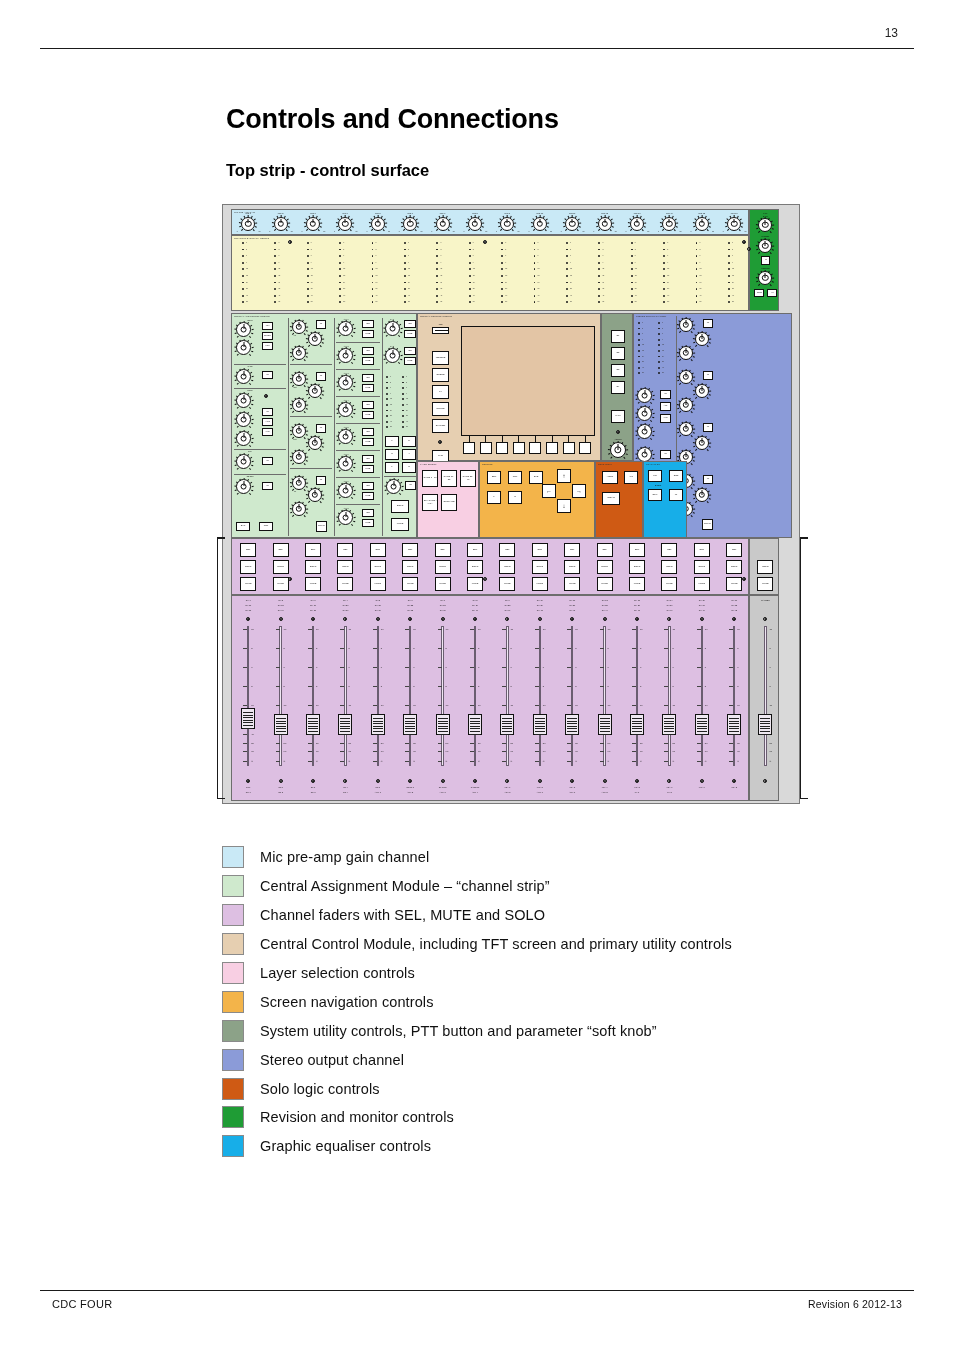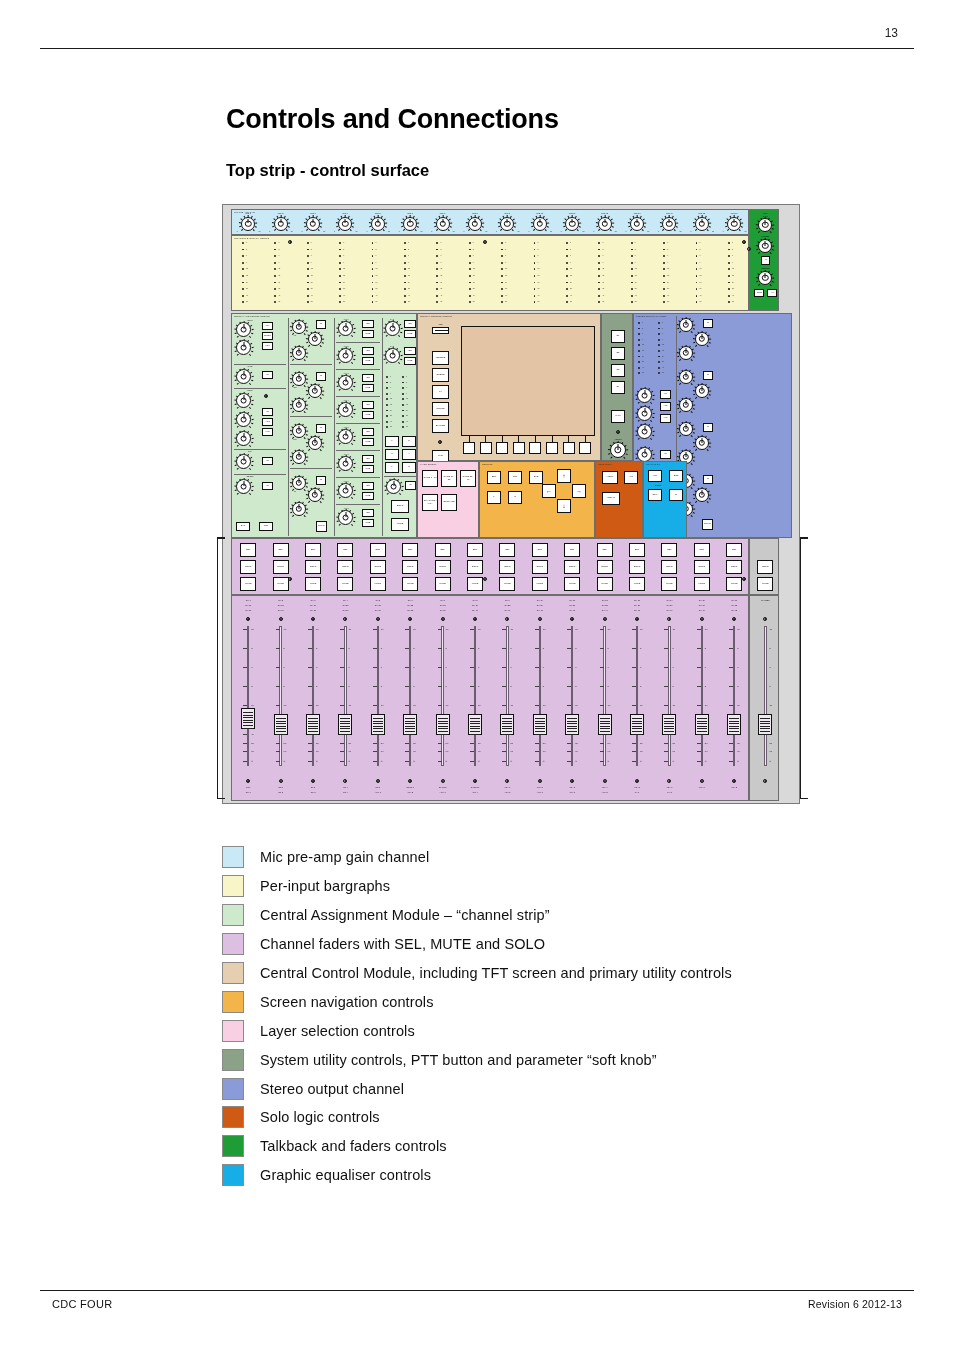--- a/index.html
+++ b/index.html
@@ -2621,58 +2621,54 @@
       <div class="bkt-tick" style="left: 0px; bottom: 0px;"></div>
     </div>
   </div>
 
 <div id="legend">
     <div class="legend-row">
       <div class="legend-swatch" style="background: rgb(201, 233, 246);"></div>
       <div class="legend-text">Mic pre-amp gain channel</div>
     </div>
     <div class="legend-row">
-      <div class="legend-swatch" style="background: rgb(248, 245, 200);"></div>
-      <div class="legend-text">Per-input bargraphs</div>
-    </div>
-    <div class="legend-row">
       <div class="legend-swatch" style="background: rgb(207, 233, 205);"></div>
       <div class="legend-text">Central Assignment Module – “channel strip”</div>
     </div>
     <div class="legend-row">
       <div class="legend-swatch" style="background: rgb(221, 191, 226);"></div>
       <div class="legend-text">Channel faders with SEL, MUTE and SOLO</div>
     </div>
     <div class="legend-row">
       <div class="legend-swatch" style="background: rgb(230, 207, 177);"></div>
       <div class="legend-text">Central Control Module, including TFT screen and primary utility controls</div>
     </div>
     <div class="legend-row">
+      <div class="legend-swatch" style="background: rgb(248, 207, 227);"></div>
+      <div class="legend-text">Layer selection controls</div>
+    </div>
+    <div class="legend-row">
       <div class="legend-swatch" style="background: rgb(243, 180, 74);"></div>
       <div class="legend-text">Screen navigation controls</div>
-    </div>
-    <div class="legend-row">
-      <div class="legend-swatch" style="background: rgb(248, 207, 227);"></div>
-      <div class="legend-text">Layer selection controls</div>
     </div>
     <div class="legend-row">
       <div class="legend-swatch" style="background: rgb(140, 162, 136);"></div>
       <div class="legend-text">System utility controls, PTT button and parameter “soft knob”</div>
     </div>
     <div class="legend-row">
       <div class="legend-swatch" style="background: rgb(139, 155, 216);"></div>
       <div class="legend-text">Stereo output channel</div>
     </div>
     <div class="legend-row">
       <div class="legend-swatch" style="background: rgb(207, 90, 20);"></div>
       <div class="legend-text">Solo logic controls</div>
     </div>
     <div class="legend-row">
       <div class="legend-swatch" style="background: rgb(31, 156, 53);"></div>
-      <div class="legend-text">Talkback and faders controls</div>
+      <div class="legend-text">Revision and monitor controls</div>
     </div>
     <div class="legend-row">
       <div class="legend-swatch" style="background: rgb(23, 174, 232);"></div>
       <div class="legend-text">Graphic equaliser controls</div>
     </div>
   </div>
 
 <div class="footer-rule"></div>
 <div class="footer-left">CDC FOUR</div>
 <div class="footer-right">Revision 6 2012-13</div>

